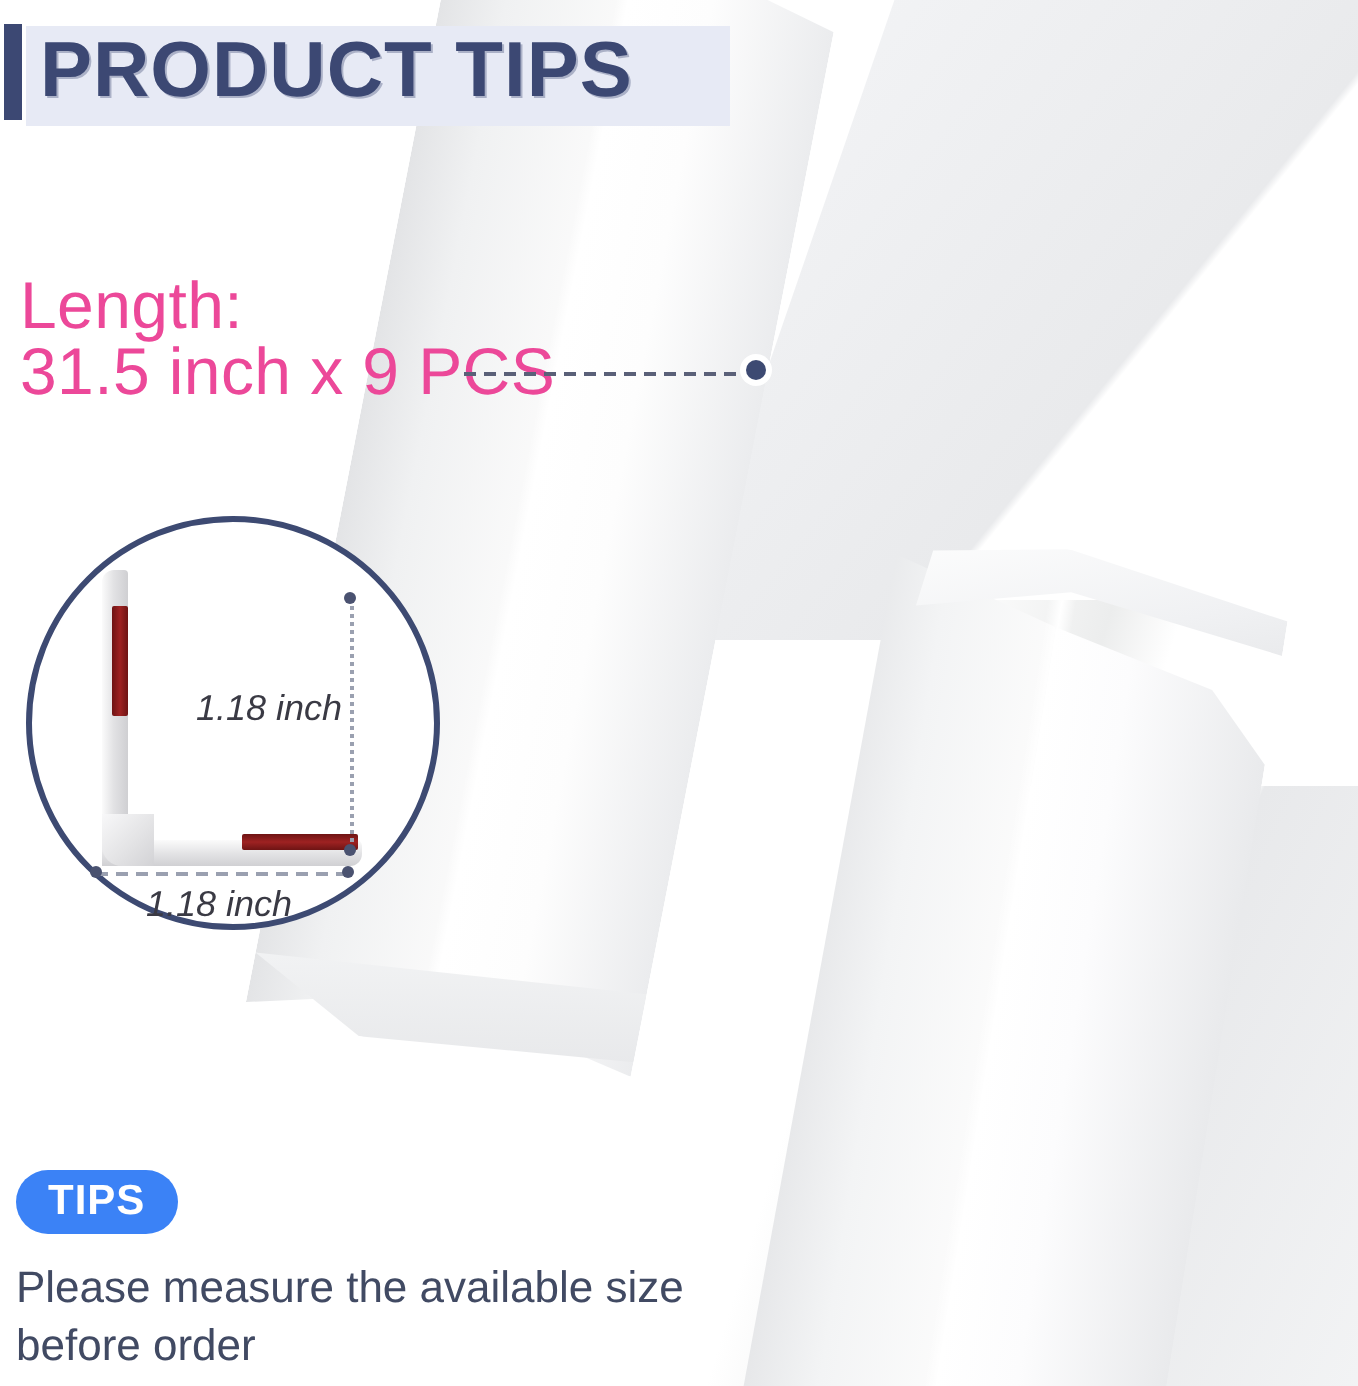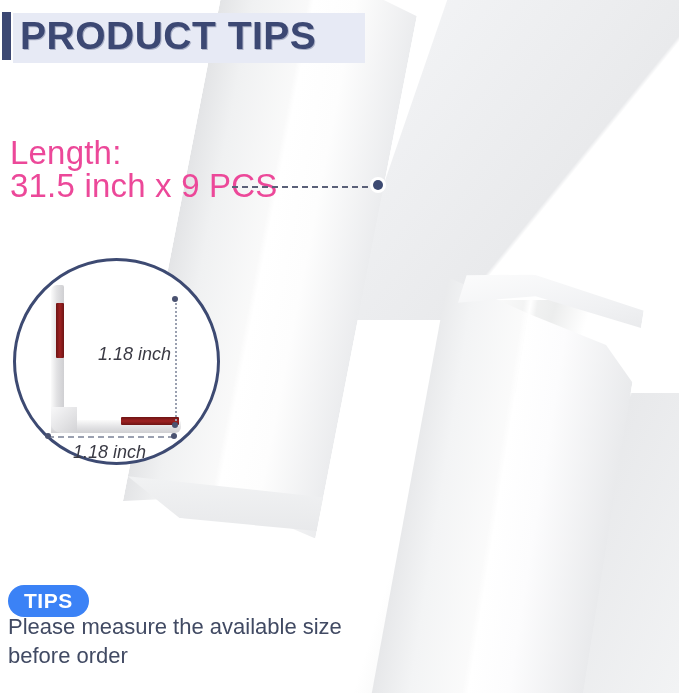--- a/index.html
+++ b/index.html
@@ -238,21 +238,21 @@
     border-radius: 20px;
     color: #ffffff;
     font-size: 21px;
     font-weight: bold;
     letter-spacing: 0.5px;
     line-height: 24px;
   }
   #tips-text {
     position: absolute;
     left: 8px;
-    top: 612px;
+    top: 629px;
     width: 400px;
     font-size: 22px;
     line-height: 29px;
     color: #414a63;
   }
 
   
   .guard {
     position: absolute;
     pointer-events: none;

